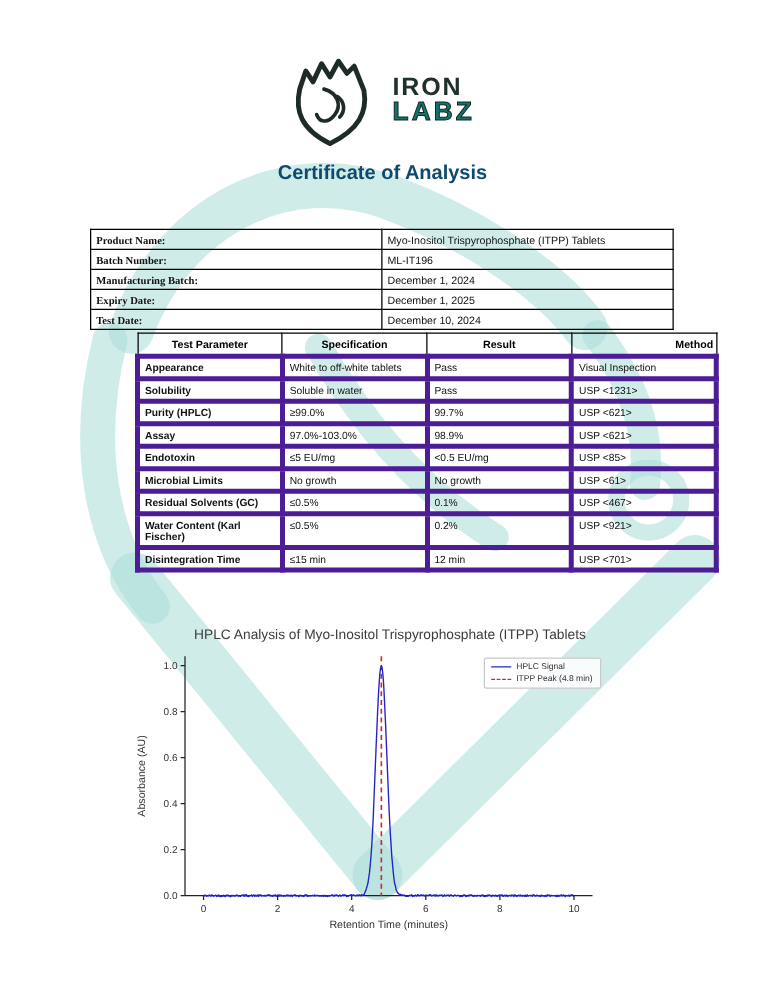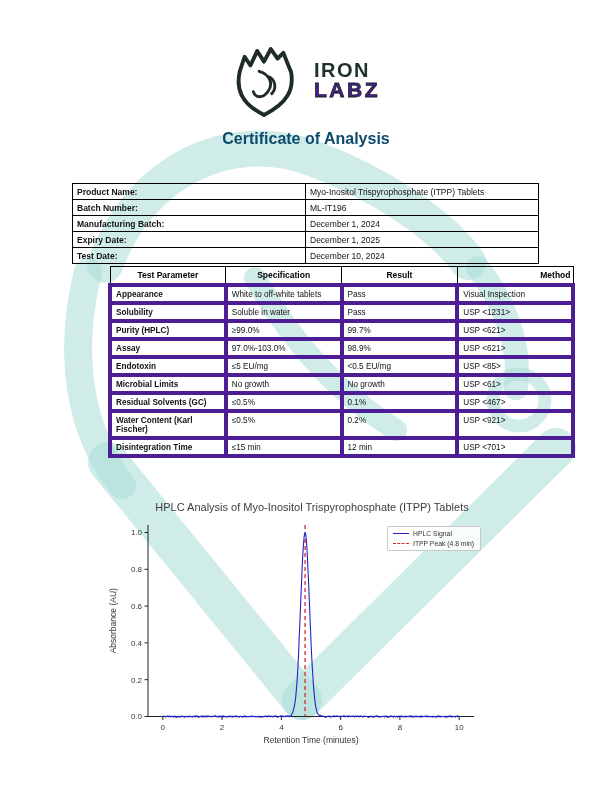--- a/index.html
+++ b/index.html
@@ -5,29 +5,29 @@
   * { margin:0; padding:0; box-sizing:border-box; }
   html,body { width:612px; height:792px; background:#ffffff; font-family:"Liberation Sans", sans-serif; }
   #page { position:relative; width:612px; height:792px; overflow:hidden; background:#fff; }
   #watermark { position:absolute; left:0; top:0; z-index:0; }
   #content { position:relative; z-index:1; }
 
   
   .logo-row { display:flex; justify-content:center; align-items:center; padding-top:42px; gap:18px; }
   .logo-text { display:flex; flex-direction:column; line-height:1; }
   .logo-text .l1, .logo-text .l2 { font-size:20px; font-weight:bold; color:#20312c; letter-spacing:1.5px; line-height:0.88; }
-  .logo-text .l3 { font-size:21px; font-weight:bold; color:#4c1d95; letter-spacing:2.5px; line-height:0.95;
+  .logo-text .l3 { font-size:21px; font-weight:bold; color:#0f766e; letter-spacing:2.5px; line-height:0.95;
                    -webkit-text-stroke:0.8px #16221e; }
   .coa-title { text-align:center; font-size:16px; font-weight:bold; color:#0c4a6e; margin-top:10px; }
 
   
   table { border-collapse:collapse; table-layout:fixed; background:transparent; }
   #info-table { position:absolute; left:72px; top:183px; width:467px; }
   #info-table td { border:1px solid #000; font-size:8.5px; padding:2.5px 4px; color:#111; vertical-align:middle; }
-  #info-table td.lbl { font-weight:bold; width:50%; }
+  #info-table td.lbl { font-weight:bold; width:50%;font-family:Liberation Serif, serif; }
 
   #results-table { position:absolute; left:72px; top:266px; width:467px;margin-left:36px; }
   #results-table th { border:1px solid #000; font-size:8.5px; font-weight:bold; text-align:center; padding:3px 2px; color:#000; }
   #results-table td { border:4px solid #4c1d95; font-size:8.2px; padding:2.5px 4px; color:#111; vertical-align:top; }
   #results-table td.param { font-weight:bold; }
 
   
   #chart-wrap { position:absolute; left:100px; top:455px; width:412px; height:270px;margin-top:40px; }
   #chart-svg { position:absolute; left:0; top:0; }
   #chart-legend { position:absolute; left:287px; top:31px; background:rgba(255,255,255,0.85);

